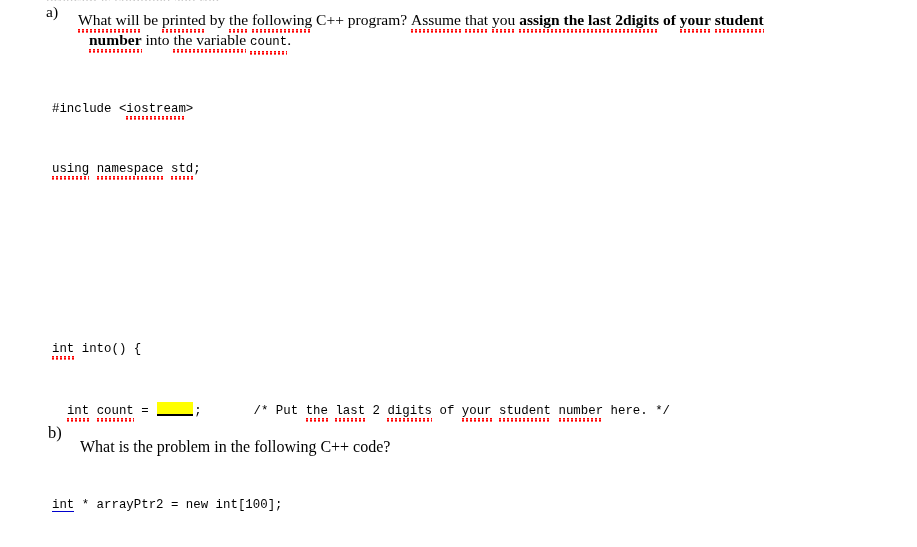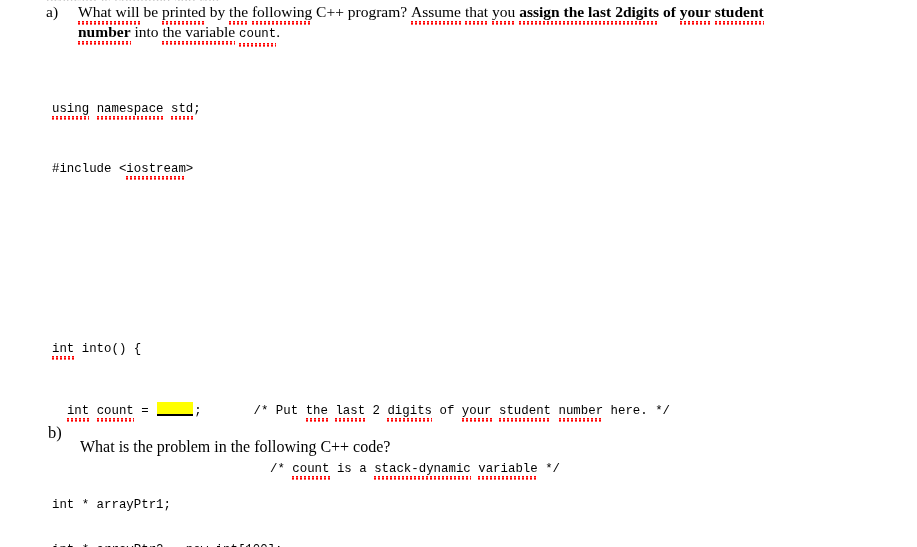--- a/index.html
+++ b/index.html
@@ -110,40 +110,39 @@
     white-space: nowrap;
   }
 </style>
 </head>
 <body>
 
 <div class="top-sliver">program is compiled and run</div>
 
 <div class="q-label" style="left:46px; top:2px;">a)</div>
 
-<div class="q-body" style="left:78px; top:2px;">
+<div class="q-body" style="left:78px; top:10px;">
   <div class="q-line" style="font-size:15.5px; line-height:20px;"><span class="sq">What will</span><span> be </span><span class="sq">printed</span><span> by </span><span class="sq">the</span><span> </span><span class="sq">following</span><span> C++ program? </span><span class="sq">Assume</span><span> </span><span class="sq">that</span><span> </span><span class="sq">you</span><span> </span><b class="sq">assign the last 2 </b><b class="sq">digits</b><b> of </b><b class="sq">your</b><b> </b><b class="sq">student</b></div>
-  <div class="q-line" style="font-size:15.5px; line-height:20px;"><b class="sq">number</b><span> into </span><span class="sq">the variable</span>&nbsp;<span class="mono-inline sq">count</span><span>.</span></div>
+  <div class="q-line" style="font-size:15.5px; line-height:20px;margin-left:11px;"><b class="sq">number</b><span> into </span><span class="sq">the variable</span>&nbsp;<span class="mono-inline sq">count</span><span>.</span></div>
 </div>
 
 <div class="code" style="left:52px; top:57px;">
 
+  <div class="ln"><span>#include &lt;</span><span class="sq">iostream</span><span>&gt;</span></div>
+
   <div class="ln"><span class="sq">using</span><span> </span><span class="sq">namespace</span><span> </span><span class="sq">std</span><span>;</span></div>
-
-  <div class="ln"><span>#include &lt;</span><span class="sq">iostream</span><span>&gt;</span></div>
 
   <div class="ln blank"></div>
   <div class="ln blank"></div>
 
 
   <div class="ln"><span class="sq">int</span><span> into() {</span></div>
 
   <div class="ln"><span>  </span><span class="sq">int</span><span> </span><span class="sq">count</span><span> = </span><span class="blank-field"></span><span>;</span><span style="display:inline-block; width:52px;"></span><span>/* Put </span><span class="sq">the</span><span> </span><span class="sq">last</span><span> 2 </span><span class="sq">digits</span><span> of </span><span class="sq">your</span><span> </span><span class="sq">student</span><span> </span><span class="sq">number</span><span> here. */</span></div>
 
-  <div class="ln"><span style="display:inline-block; width:218px;"></span><span>/* </span><span class="sq">count</span><span> is a </span><span class="sq">stack-dynamic</span><span> </span><span class="sq">variable</span><span> */</span></div>
 
   
 
   
   
 
   
   
 
   
@@ -171,17 +170,16 @@
 
   
 
   
 </div>
 
 <div class="q-label" style="left:48px; top:423px; font-size:16.5px;">b)</div>
 <div class="question" style="left:80px; top:437px; font-size:16px;">What is the problem in the following C++ code?</div>
 
 <div class="code" style="left:52px; top:468px;">
-  <div class="ln">int * arrayPtr1;</div>
   <div class="ln"><span class="bu">int</span><span> * arrayPtr2 = new int[100];</span></div>
   
   
 </div>
 
 </body></html>

